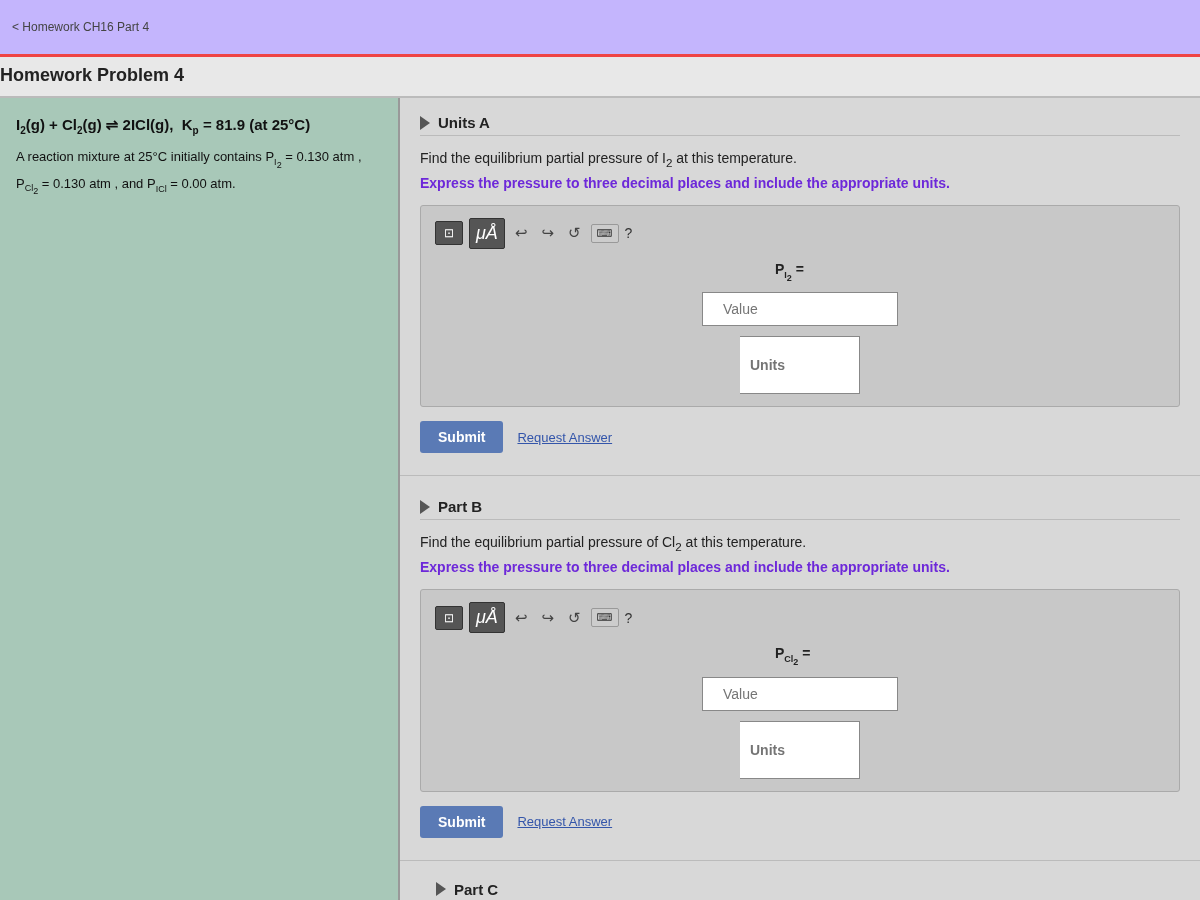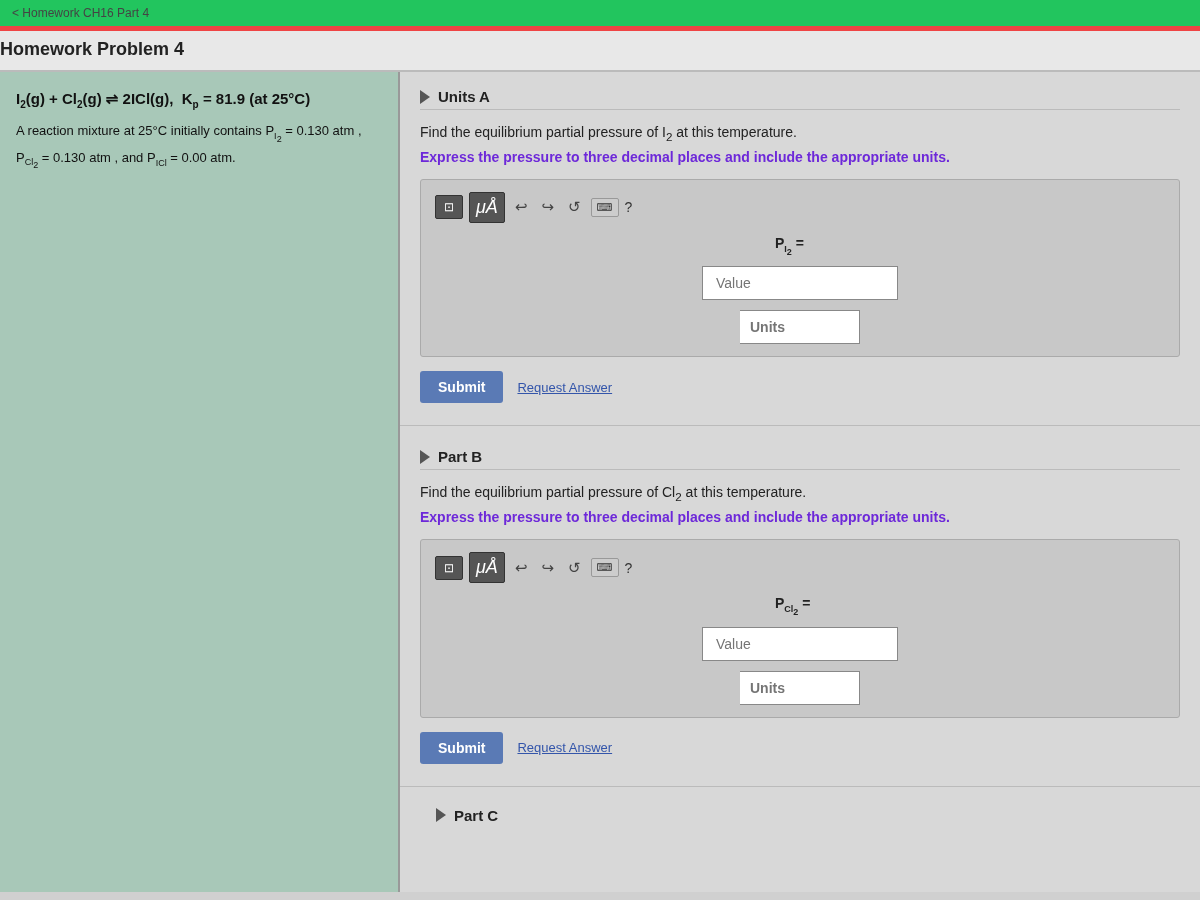--- a/index.html
+++ b/index.html
@@ -4,23 +4,23 @@
   <style>
     * { box-sizing: border-box; margin: 0; padding: 0; }
     body {
       font-family: Arial, sans-serif;
       font-size: 14px;
       background: #d0d0d0;
       color: #222;
     }
 
     .top-bar {
-      background: #22c55e;
-      border-bottom: 5px solid #ef4444;
-      padding: 6px 12px;
+      background: #c4b5fd;
+      border-bottom: 3px solid #ef4444;
+      padding: 20px 12px;
       font-size: 12px;
       color: #444;
     }
 
     .top-bar a {
       color: #444;
       text-decoration: none;
     }
 
     .page-header {
@@ -210,31 +210,31 @@
       font-weight: bold;
       color: #222;
       min-width: 50px;
     }
 
     .variable-label sub { font-size: 9px; }
 
     .value-input {
       background: white;
       border: 1px solid #888;
-      padding: 8px 13px;
+      padding: 8px 20px;
       font-size: 14px;
       width: 196px;
       color: #aaa;
     }
 
     .units-input {
       background: white;
       border: 1px solid #888;
       border-left: none;
-      padding: 8px 10px;
+      padding: 20px 10px;
       font-size: 14px;
       width: 120px;
       color: #ef4444;
       font-weight: bold;
     }
 
     .action-row {
       display: flex;
       align-items: center;
       gap: 14px;

